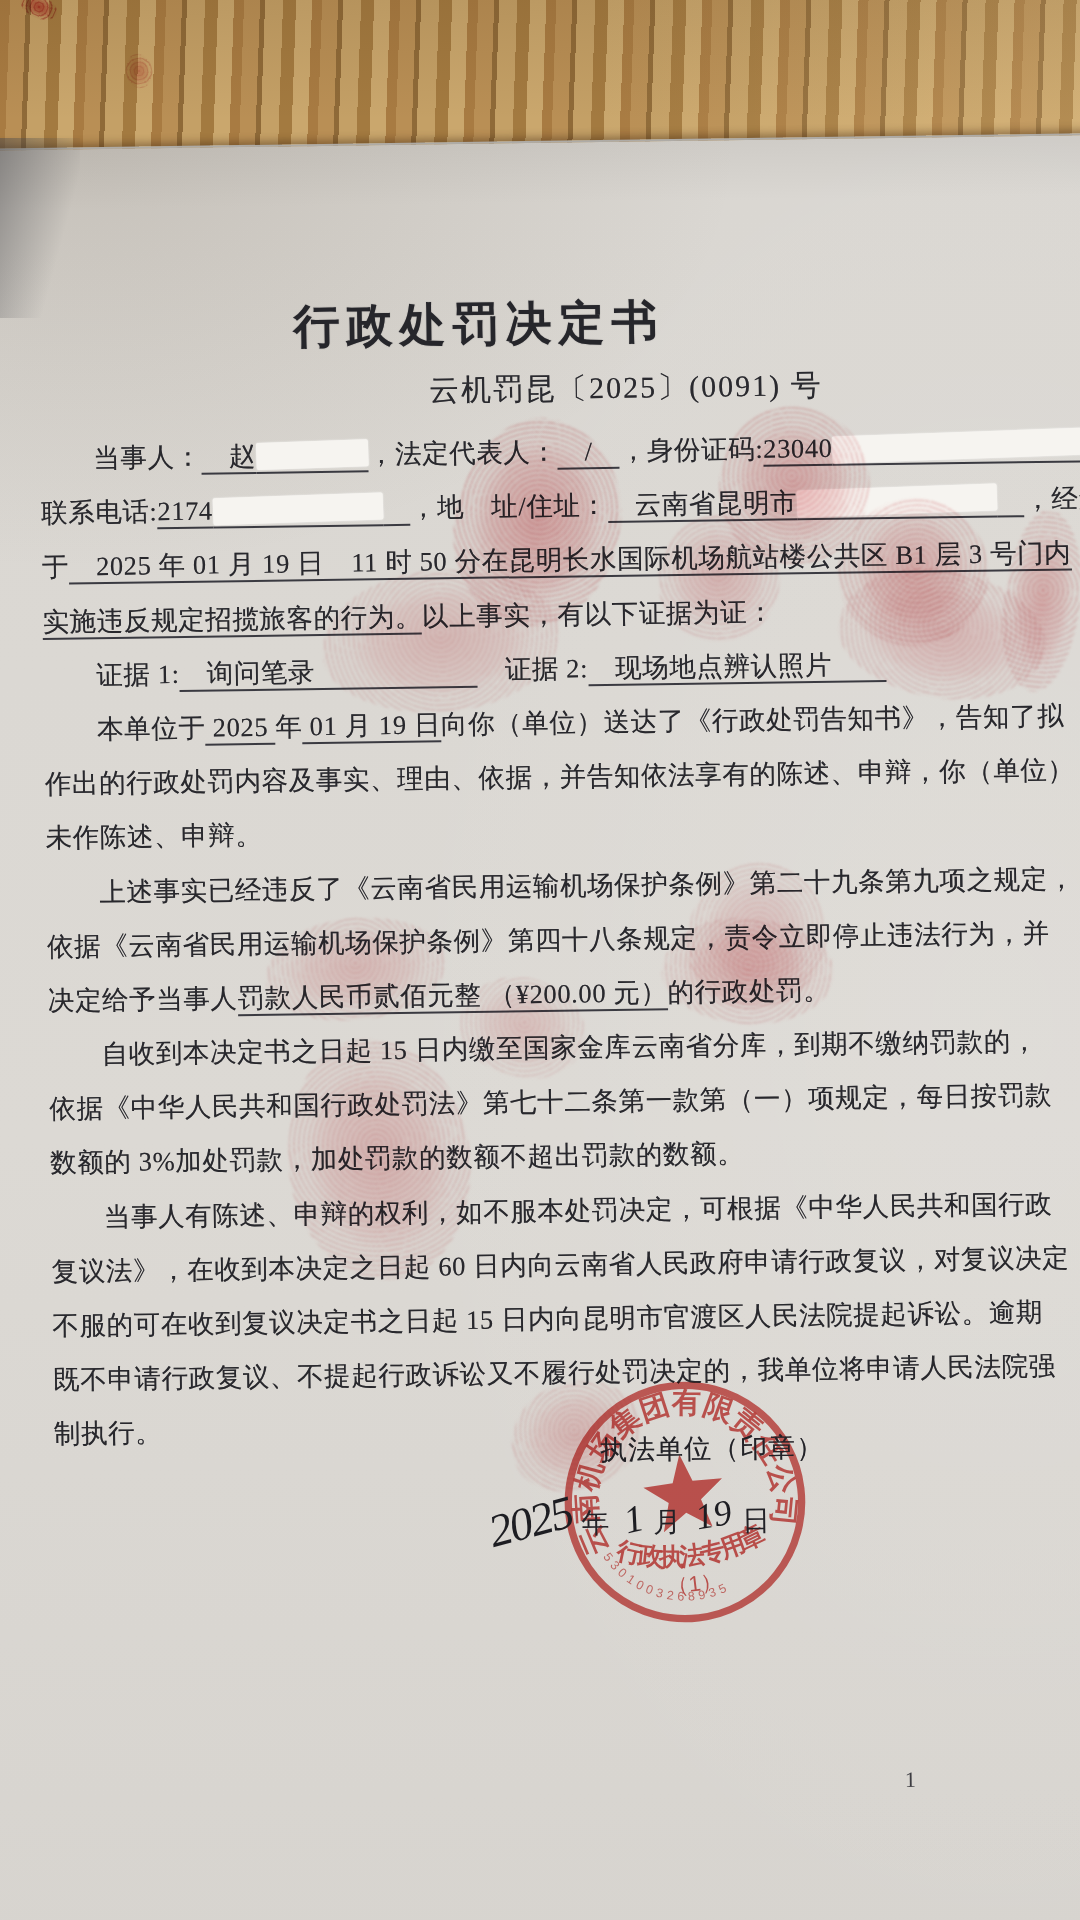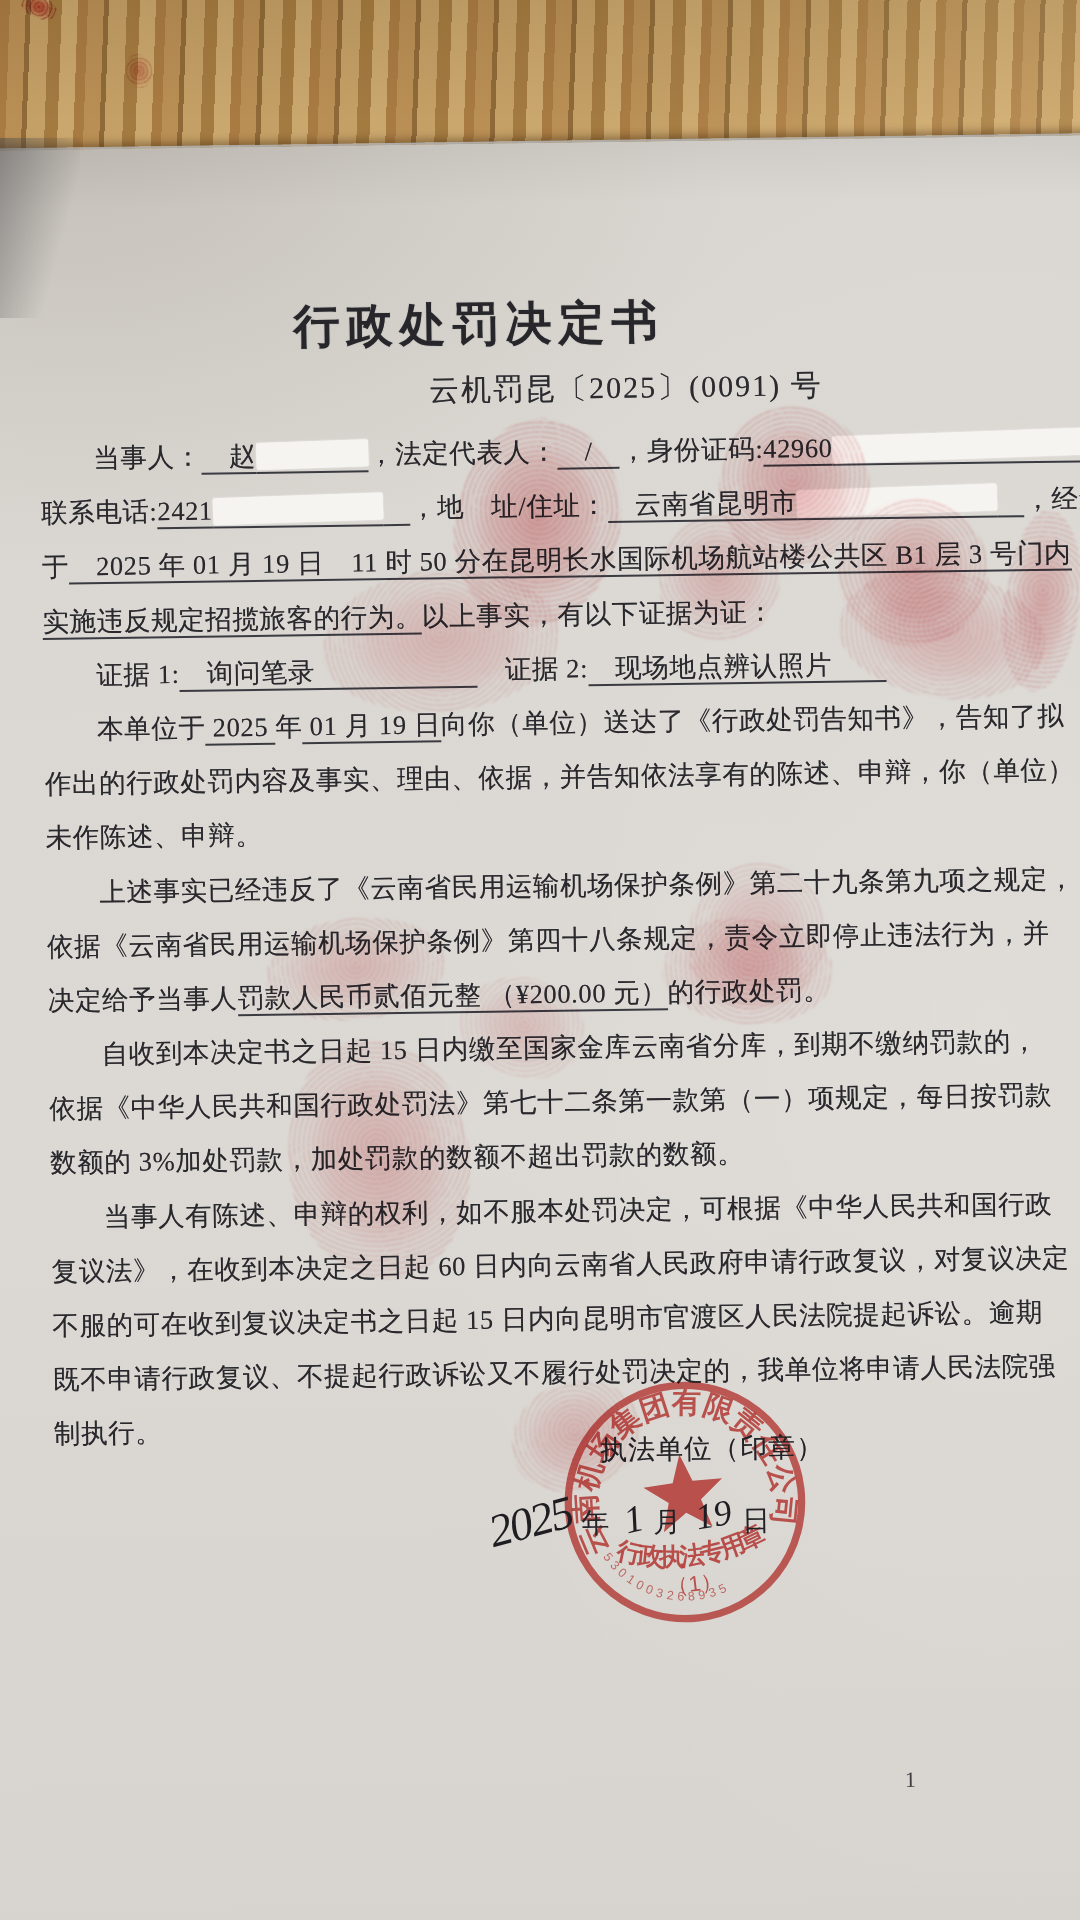--- a/index.html
+++ b/index.html
@@ -68,22 +68,22 @@
         rgba(210,60,65,.35) 60%, rgba(210,60,65,0) 80%);}
 </style>
 </head>
 <body>
 
 <div class="paper">
   <div class="doc-title">行政处罚决定书</div>
   <div class="doc-number">云机罚昆〔2025〕(0091) 号</div>
 
   <div class="body-lines">
-      <div class="ln ind"><span class="seg">当事人：</span><span class="seg u">　赵</span><span class="seg u"><i class="redact" style="width: 112px;"></i></span><span class="seg">，法定代表人：</span><span class="seg u">　/　</span><span class="seg">，身份证码:</span><span class="seg u">42960</span><span class="seg u"><i class="redact" style="width: 250px;"></i></span></div>
-      <div class="ln"><span class="seg">联系电话:</span><span class="seg u">2421</span><span class="seg u"><i class="redact" style="width: 170px;"></i></span><span class="seg u">　</span><span class="seg">，地　址/住址：</span><span class="seg u">　云南省昆明市</span><span class="seg u"><i class="redact" style="width: 200px;"></i></span><span class="seg u">　</span><span class="seg">，经查，你</span></div>
+      <div class="ln ind"><span class="seg">当事人：</span><span class="seg u">　赵</span><span class="seg u"><i class="redact" style="width: 112px;"></i></span><span class="seg">，法定代表人：</span><span class="seg u">　/　</span><span class="seg">，身份证码:</span><span class="seg u">23040</span><span class="seg u"><i class="redact" style="width: 250px;"></i></span></div>
+      <div class="ln"><span class="seg">联系电话:</span><span class="seg u">2174</span><span class="seg u"><i class="redact" style="width: 170px;"></i></span><span class="seg u">　</span><span class="seg">，地　址/住址：</span><span class="seg u">　云南省昆明市</span><span class="seg u"><i class="redact" style="width: 200px;"></i></span><span class="seg u">　</span><span class="seg">，经查，你</span></div>
       <div class="ln"><span class="seg">于</span><span class="seg u">　2025 年 01 月 19 日　11 时 50 分在昆明长水国际机场航站楼公共区 B1 层 3 号门内</span></div>
       <div class="ln"><span class="seg u">实施违反规定招揽旅客的行为。</span><span class="seg">以上事实，有以下证据为证：</span></div>
       <div class="ln ind"><span class="seg">证据 1:</span><span class="seg u">　询问笔录　　　　　　</span><span class="seg">　证据 2:</span><span class="seg u">　现场地点辨认照片　　</span></div>
       <div class="ln ind"><span class="seg">本单位于</span><span class="seg u"> 2025 </span><span class="seg">年</span><span class="seg u"> 01 月 19 日</span><span class="seg">向你（单位）送达了《行政处罚告知书》，告知了拟</span></div>
       <div class="ln"><span class="seg">作出的行政处罚内容及事实、理由、依据，并告知依法享有的陈述、申辩，你（单位）</span></div>
       <div class="ln"><span class="seg">未作陈述、申辩。</span></div>
       <div class="ln ind"><span class="seg">上述事实已经违反了《云南省民用运输机场保护条例》第二十九条第九项之规定，</span></div>
       <div class="ln"><span class="seg">依据《云南省民用运输机场保护条例》第四十八条规定，责令立即停止违法行为，并</span></div>
       <div class="ln"><span class="seg">决定给予当事人</span><span class="seg u">罚款人民币贰佰元整 （¥200.00 元）</span><span class="seg">的行政处罚。</span></div>
       <div class="ln ind"><span class="seg">自收到本决定书之日起 15 日内缴至国家金库云南省分库，到期不缴纳罚款的，</span></div>

